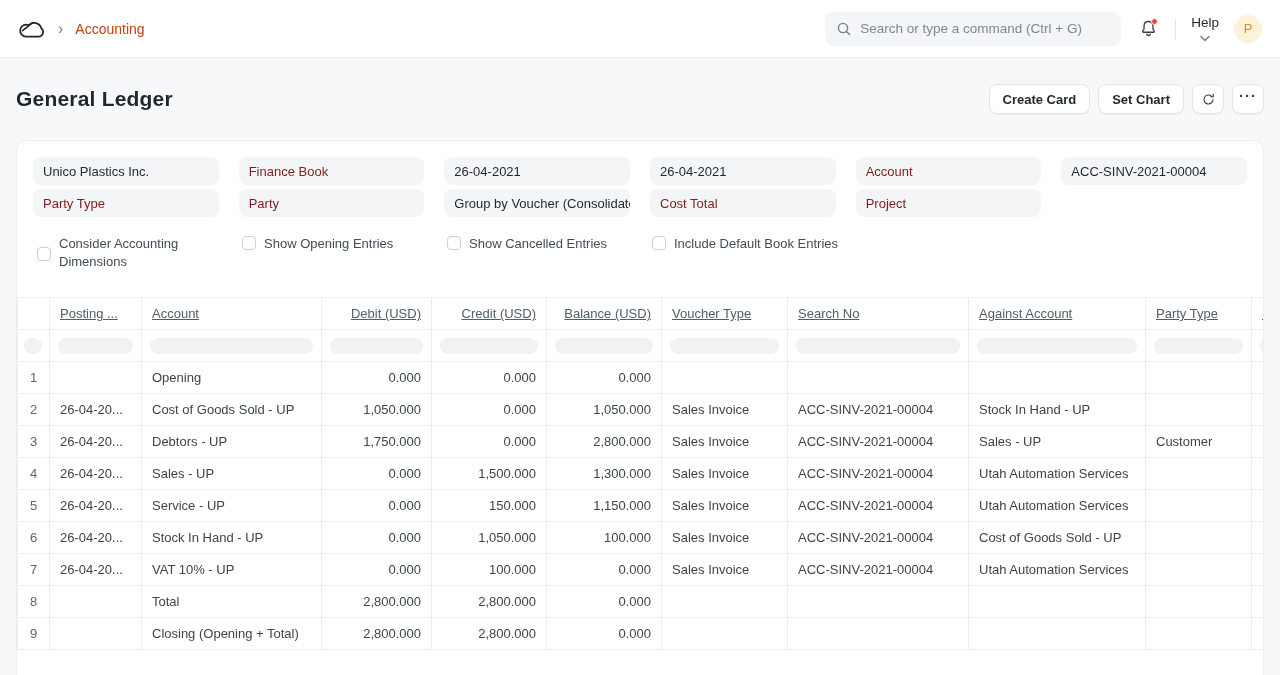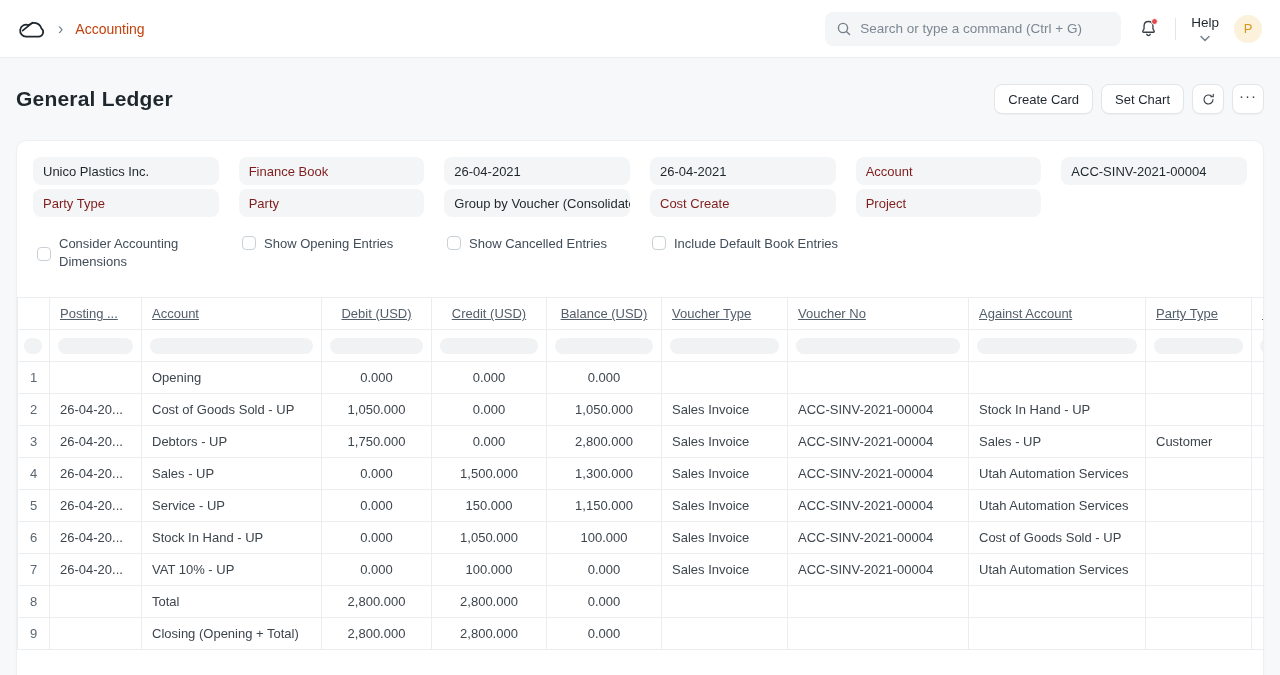--- a/index.html
+++ b/index.html
@@ -29,21 +29,21 @@
             justify-content:center; font-size:13px; font-weight:500; cursor:pointer; }
 
   
   .page-head { height:82px; display:flex; align-items:center; justify-content:space-between;
                padding:0 16px; }
   .page-title { font-size:21px; font-weight:700; color:#1F272E; letter-spacing:.2px; }
   .head-actions { display:flex; align-items:center; gap:8px; }
   .btn { height:30px; background:#fff; border:1px solid #E2E6E9; border-radius:8px;
          font-size:13px; color:#1F272E; padding:0 13px; display:flex; align-items:center;
          justify-content:center; cursor:pointer; font-family:inherit;
-         box-shadow:0 1px 1px rgba(25,39,52,.04); }
+         box-shadow:0 1px 1px rgba(25,39,52,.04);font-weight:bold; }
   .btn.icon-btn { width:32px; padding:0; color:#383F45; }
   .ellipsis-glyph { font-size:15px; letter-spacing:1px; line-height:0; margin-top:-6px; }
 
   
   .card { margin:0 16px; height:536px; background:#fff; border:1px solid #EDEFF2; border-bottom:none;
           border-radius:10px 10px 0 0; overflow:hidden; box-shadow:0 1px 2px rgba(25,39,52,.04); }
 
   .filter-grid { display:grid; grid-template-columns:repeat(6,1fr); gap:4px 20px;
                  padding:16px 16px 0; }
   .f-input { height:28px; background:#F4F5F6; border-radius:8px; display:flex; align-items:center;
@@ -60,21 +60,21 @@
   .checkbox { width:14px; height:14px; border:1px solid #C9D1D7; border-radius:4px;
               background:#fff; flex:none; margin-top:1px; }
 
   
   .table-wrap { margin-top:26px; overflow:hidden; }
   table { border-collapse:collapse; table-layout:fixed; font-size:13px; }
   th, td { border:1px solid #EBEEF0; height:32px; padding:0 10px; overflow:hidden;
            white-space:nowrap; text-overflow:clip; }
   th { font-weight:400; color:#525E6A; text-align:left; background:#fff;text-decoration:underline; }
   td { color:#3D454D; }
-  .num { text-align:center; }
+  .num { text-align:right; }
   .rownum { text-align:center; color:#5A6672; padding:0 4px; }
   .filter-cell { padding:0 8px; }
   .filter-cell .pill { height:16px; background:#F1F2F4; border-radius:8px; }
   .filter-cell.tiny { padding:0 6px; }
 </style>
 </head>
 <body>
 
 <header class="navbar">
   <div class="nav-left">
@@ -161,21 +161,21 @@
       <div class="f-input is-placeholder">
         <span>Party Type</span>
       </div>
       <div class="f-input is-placeholder">
         <span>Party</span>
       </div>
       <div class="f-input">
         <span>Group by Voucher (Consolidated)</span>
       </div>
       <div class="f-input is-placeholder">
-        <span>Cost Create</span>
+        <span>Cost Total</span>
       </div>
       <div class="f-input is-placeholder">
         <span>Project</span>
       </div>
     </div>
   <div class="checks" id="checks">
       <label class="check-item wrap">
         <span class="checkbox"></span>
         <span class="check-label">Consider Accounting Dimensions</span>
       </label>
@@ -209,21 +209,21 @@
         </colgroup>
         <thead>
           <tr>
             <th></th>
             <th>Posting ...</th>
             <th>Account</th>
             <th class="num">Debit (USD)</th>
             <th class="num">Credit (USD)</th>
             <th class="num">Balance (USD)</th>
             <th>Voucher Type</th>
-            <th>Voucher No</th>
+            <th>Search No</th>
             <th>Against Account</th>
             <th>Party Type</th>
             <th>Party</th>
           </tr>
           <tr>
             <td class="filter-cell tiny">
               <div class="pill" style="width: 18px;"></div>
             </td>
             <td class="filter-cell">
               <div class="pill"></div>

